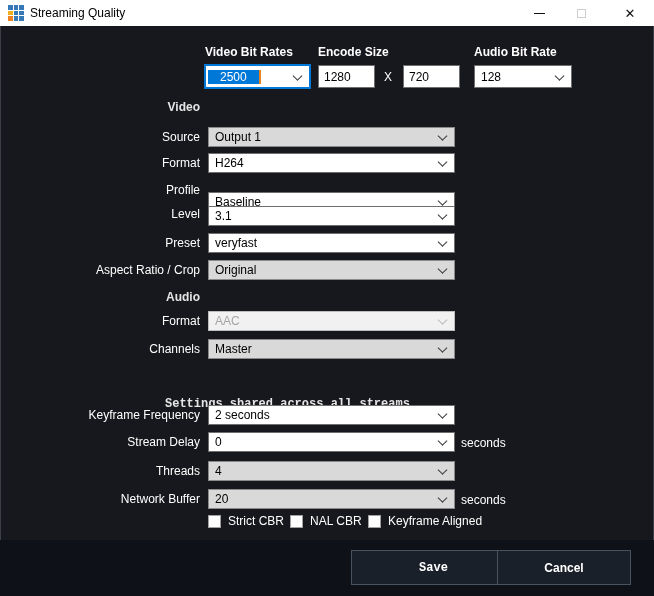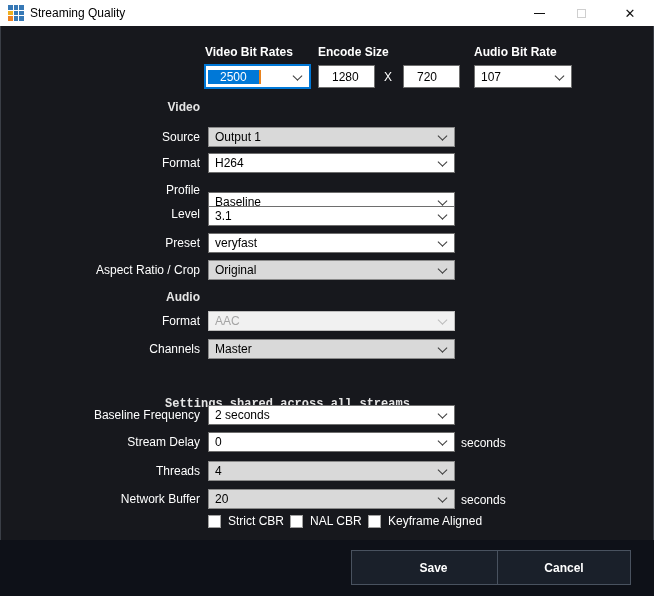--- a/index.html
+++ b/index.html
@@ -34,21 +34,21 @@
         border-right:1px solid #3f3f3f;border-bottom:1px solid #3f3f3f;
         transform:translateY(-66%) rotate(45deg);}
   .ctl.d .chev{border-color:#bdbdbd;}
   
   .ctl.top{height:23px;}
   .combo-focus{position:absolute;left:204px;top:64px;width:107px;height:25px;background:#fff;
         border:2px solid #0078d7;display:flex;align-items:center;padding:0 18px 0 2px;overflow:hidden;}
   .combo-focus .sel{background:#0078d7;color:#fff;padding:0 12px;}
   .caret{display:inline-block;width:2px;height:14px;background:#e8821e;}
   .sizeinput{position:absolute;height:23px;width:57px;background:#fff;border:1px solid #6e6e6e;
-        color:#000;font-size:12px;font-family:"Liberation Sans",sans-serif;padding:0 13px;}
+        color:#000;font-size:12px;font-family:"Liberation Sans",sans-serif;padding:0 5px;}
   .xsep{position:absolute;color:#fff;font-size:12px;}
   
   .cbx{position:absolute;display:flex;align-items:center;gap:7px;color:#fff;font-size:12px;cursor:default;}
   .cbx .box{width:13px;height:13px;background:#fff;border:1px solid #a0a0a0;}
   
   .footer{position:absolute;left:0;top:540px;width:654px;height:56px;background:#0e1118;}
   .btn{position:absolute;top:550px;height:35px;background:#1a202a;border:1px solid #49525f;
        color:#fff;font-weight:bold;font-size:12px;font-family:"Liberation Sans",sans-serif;cursor:default;}
 </style>
 </head>
@@ -87,21 +87,21 @@
     <span class="chev"></span>
   </div>
 
   <div class="toplabel" style="left:318px;top:45px;">Encode Size</div>
   <input class="sizeinput" style="left: 318px; top: 65px;" value="1280">
   <div class="xsep" style="left:384px;top:70px;">X</div>
   <input class="sizeinput" style="left: 403px; top: 65px;" value="720">
 
   <div class="toplabel" style="left:474px;top:45px;">Audio Bit Rate</div>
   <div class="ctl w top" style="left:474px;top:65px;width:98px;">
-    <span>107</span>
+    <span>128</span>
     <span class="chev"></span>
   </div>
 
   <div class="heading" style="left:0;top:100px;width:200px;text-align:right;">Video</div>
 
   <div class="rlabel" style="top:130px;">Source</div>
   <div class="ctl g" style="top:127px;">
     <span>Output 1</span>
     <span class="chev"></span>
   </div>
@@ -145,21 +145,21 @@
   </div>
 
   <div class="rlabel" style="top:342px;">Channels</div>
   <div class="ctl g" style="top:339px;">
     <span>Master</span>
     <span class="chev"></span>
   </div>
 
   <div class="heading" style="left:165px;top:397px;font-family:Liberation Mono, monospace;">Settings shared across all streams</div>
 
-  <div class="rlabel" style="top:408px;">Baseline Frequency</div>
+  <div class="rlabel" style="top:408px;">Keyframe Frequency</div>
   <div class="ctl w" style="top:405px;">
     <span>2 seconds</span>
     <span class="chev"></span>
   </div>
 
   <div class="rlabel" style="top:435px;">Stream Delay</div>
   <div class="ctl w" style="top:432px;">
     <span>0</span>
     <span class="chev"></span>
   </div>
@@ -185,16 +185,16 @@
   <div class="cbx" style="left:290px;top:514px;">
     <span class="box"></span>
     <span>NAL CBR</span>
   </div>
   <div class="cbx" style="left:368px;top:514px;">
     <span class="box"></span>
     <span>Keyframe Aligned</span>
   </div>
 
   <div class="footer"></div>
-  <button class="btn" style="left:351px;width:165px;">Save</button>
+  <button class="btn" style="left:351px;width:165px;font-family:Liberation Mono, monospace;">Save</button>
   <button class="btn" style="left:497px;width:134px;">Cancel</button>
 
 </div>
 
 </body></html>

